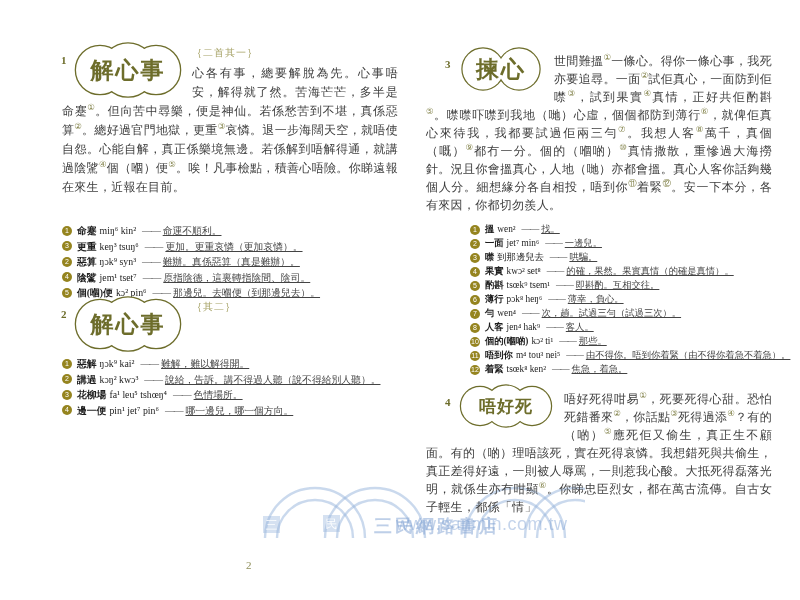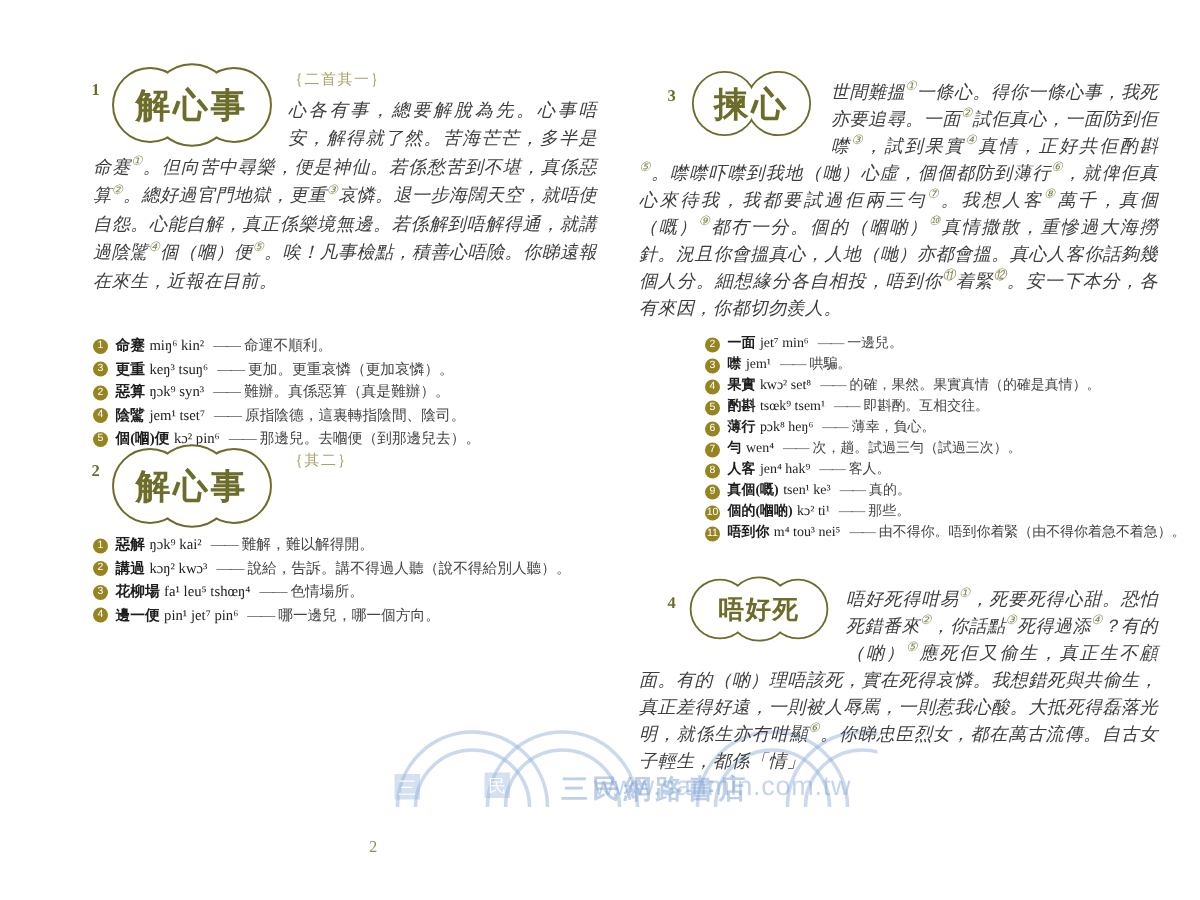--- a/index.html
+++ b/index.html
@@ -16,37 +16,37 @@
   .e3 .cloudwrap,.e4 .cloudwrap{margin-left:32px;}
   .entry-num{position:absolute;left:-13px;top:12px;font-size:11px;font-weight:bold;color:#6d6d2b;}
   .cloud-svg{display:block;}
   .cloud-title{position:absolute;left:0;top:0;right:0;bottom:0;display:flex;align-items:center;justify-content:center;
                font-weight:bold;color:#6d6d2b;letter-spacing:2px;}
   .e1 .cloud-title,.e2 .cloud-title{font-size:23px;}
   .e3 .cloud-title{font-size:23px;}
   .e4 .cloud-title{font-size:17px;letter-spacing:1px;}
   .subtitle{font-size:10px;color:#a8a469;margin:4px 0 4px 0;letter-spacing:1px;}
   
-  .btext{margin:0;font-size:12px;line-height:19px;letter-spacing:0.3px;text-align:justify;color:#3e3e3e;font-style:italic;}
+  .btext{margin:0;font-size:12px;line-height:19px;letter-spacing:0.3px;text-align:justify;color:#3e3e3e;}
   .e3 .btext,.e4 .btext{line-height:18px;padding-top:6px;}
   sup.cn{font-size:8.5px;color:#85854e;line-height:0;vertical-align:5px;letter-spacing:0;}
   
   .notes{list-style:none;margin:0;padding:0;clear:both;}
   .e1 .notes{margin-top:26px;}
   .e2 .notes{margin-top:14px;}
   .e3 .notes{margin-top:8px;margin-left:44px;}
   .notes li{position:relative;padding-left:15px;white-space:nowrap;}
   .e1 .notes li,.e2 .notes li{font-size:9.8px;line-height:15.5px;}
   .e3 .notes li{font-size:9.3px;line-height:14px;}
   .nbul{position:absolute;left:0;top:2.5px;width:10px;height:10px;border-radius:50%;background:#95841f;
         color:#fff;font-size:7px;line-height:10px;text-align:center;font-family:"Liberation Sans",sans-serif;}
   .nword{font-weight:bold;color:#1e1e1e;}
   .nrom{margin:0 3px;color:#222;}
   .ndash{color:#555;margin:0 3px;letter-spacing:-1px;}
-  .ndef{color:#444;}
+  .ndef{color:#444;text-decoration:underline;}
   
   .pnum{position:absolute;font-size:11px;color:#8f8f5a;}
   .pnum-left{left:184px;top:559px;}
   
   .wm{position:absolute;pointer-events:none;}
   .wm-logo{left:255px;top:478px;}
   .wm-store{left:374px;top:484px;font-size:18px;font-weight:bold;letter-spacing:3px;
             color:rgba(125,160,210,0.50);font-family:"Liberation Sans",sans-serif;margin-top:30px;}
   .wm-url{left:396px;top:514px;font-size:18px;letter-spacing:0.5px;color:rgba(125,160,210,0.45);
           font-family:"Liberation Sans",sans-serif;text-align:center;}
@@ -148,30 +148,31 @@
           </g>
           <g fill="#ffffff" stroke="none">
             <circle cx="25" cy="23" r="20.5"></circle>
               <circle cx="61" cy="23" r="20.5"></circle>
           </g>
         </svg>
         <span class="cloud-title">揀心</span>
       </div>
       <p class="btext">世間難搵<sup class="cn">①</sup>一條心。得你一條心事，我死亦要追尋。一面<sup class="cn">②</sup>試佢真心，一面防到佢噤<sup class="cn">③</sup>，試到果實<sup class="cn">④</sup>真情，正好共佢酌斟<sup class="cn">⑤</sup>。噤噤吓噤到我地（哋）心虛，個個都防到薄行<sup class="cn">⑥</sup>，就俾佢真心來待我，我都要試過佢兩三勻<sup class="cn">⑦</sup>。我想人客<sup class="cn">⑧</sup>萬千，真個（嘅）<sup class="cn">⑨</sup>都冇一分。個的（嗰啲）<sup class="cn">⑩</sup>真情撒散，重慘過大海撈針。況且你會搵真心，人地（哋）亦都會搵。真心人客你話夠幾個人分。細想緣分各自相投，唔到你<sup class="cn">⑪</sup>着緊<sup class="cn">⑫</sup>。安一下本分，各有來因，你都切勿羨人。</p>
       <ul class="notes">
+          <li><span class="nbul">1</span><span class="nword">搵</span><span class="nrom">wen²</span><span class="ndash">——</span><span class="ndef">找。</span></li>
           <li><span class="nbul">2</span><span class="nword">一面</span><span class="nrom">jet⁷ min⁶</span><span class="ndash">——</span><span class="ndef">一邊兒。</span></li>
-          <li><span class="nbul">3</span><span class="nword">噤</span><span class="nrom">jem¹</span><span class="ndash">——</span><span class="ndef">哄騙。</span></li>
+          <li><span class="nbul">3</span><span class="nword">噤</span><span class="nrom">到那邊兒去</span><span class="ndash">——</span><span class="ndef">哄騙。</span></li>
           <li><span class="nbul">4</span><span class="nword">果實</span><span class="nrom">kwɔ² set⁸</span><span class="ndash">——</span><span class="ndef">的確，果然。果實真情（的確是真情）。</span></li>
           <li><span class="nbul">5</span><span class="nword">酌斟</span><span class="nrom">tsœk⁹ tsem¹</span><span class="ndash">——</span><span class="ndef">即斟酌。互相交往。</span></li>
           <li><span class="nbul">6</span><span class="nword">薄行</span><span class="nrom">pɔk⁸ heŋ⁶</span><span class="ndash">——</span><span class="ndef">薄幸，負心。</span></li>
           <li><span class="nbul">7</span><span class="nword">勻</span><span class="nrom">wen⁴</span><span class="ndash">——</span><span class="ndef">次，趟。試過三勻（試過三次）。</span></li>
           <li><span class="nbul">8</span><span class="nword">人客</span><span class="nrom">jen⁴ hak⁹</span><span class="ndash">——</span><span class="ndef">客人。</span></li>
-          <li><span class="nbul">9</span><span class="nword">真個(嘅)</span><span class="nrom">tsen¹ ke³</span><span class="ndash">——</span><span class="ndef">真的。</span></li>
           <li><span class="nbul">10</span><span class="nword">個的(嗰啲)</span><span class="nrom">kɔ² ti¹</span><span class="ndash">——</span><span class="ndef">那些。</span></li>
           <li><span class="nbul">11</span><span class="nword">唔到你</span><span class="nrom">m⁴ tou³ nei⁵</span><span class="ndash">——</span><span class="ndef">由不得你。唔到你着緊（由不得你着急不着急）。</span></li>
+          <li><span class="nbul">12</span><span class="nword">着緊</span><span class="nrom">tsœk⁸ ken²</span><span class="ndash">——</span><span class="ndef">焦急，着急。</span></li>
         </ul>
     </section>
 
     <section class="entry e4">
       <div class="cloudwrap">
         <span class="entry-num">4</span>
         <svg class="cloud-svg" width="96" height="44" viewBox="0 0 96 44">
           <g stroke="#6d6d2b" stroke-width="2.4" fill="#ffffff">
             <circle cx="22" cy="22" r="19"></circle>
               <circle cx="48" cy="22" r="20.5"></circle>

